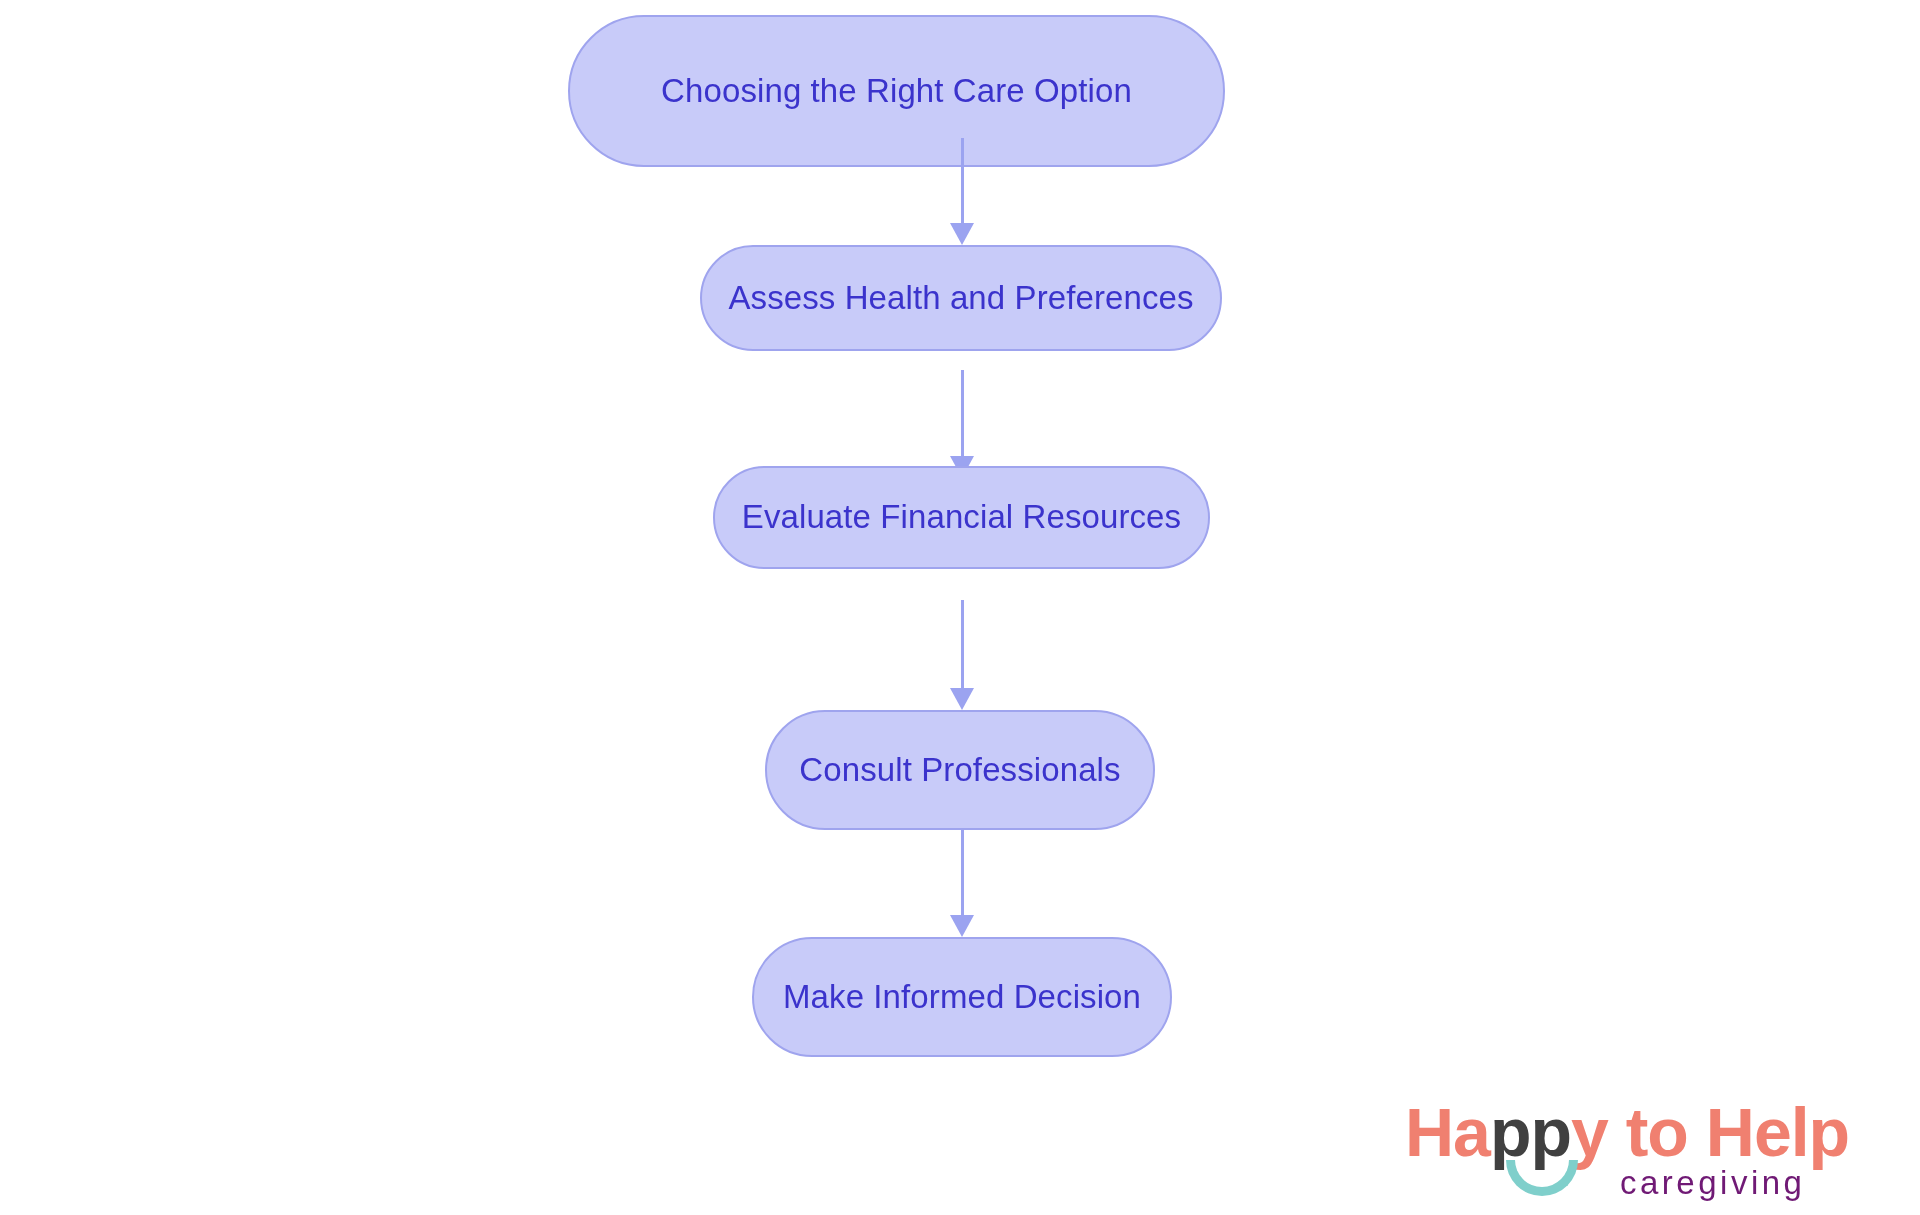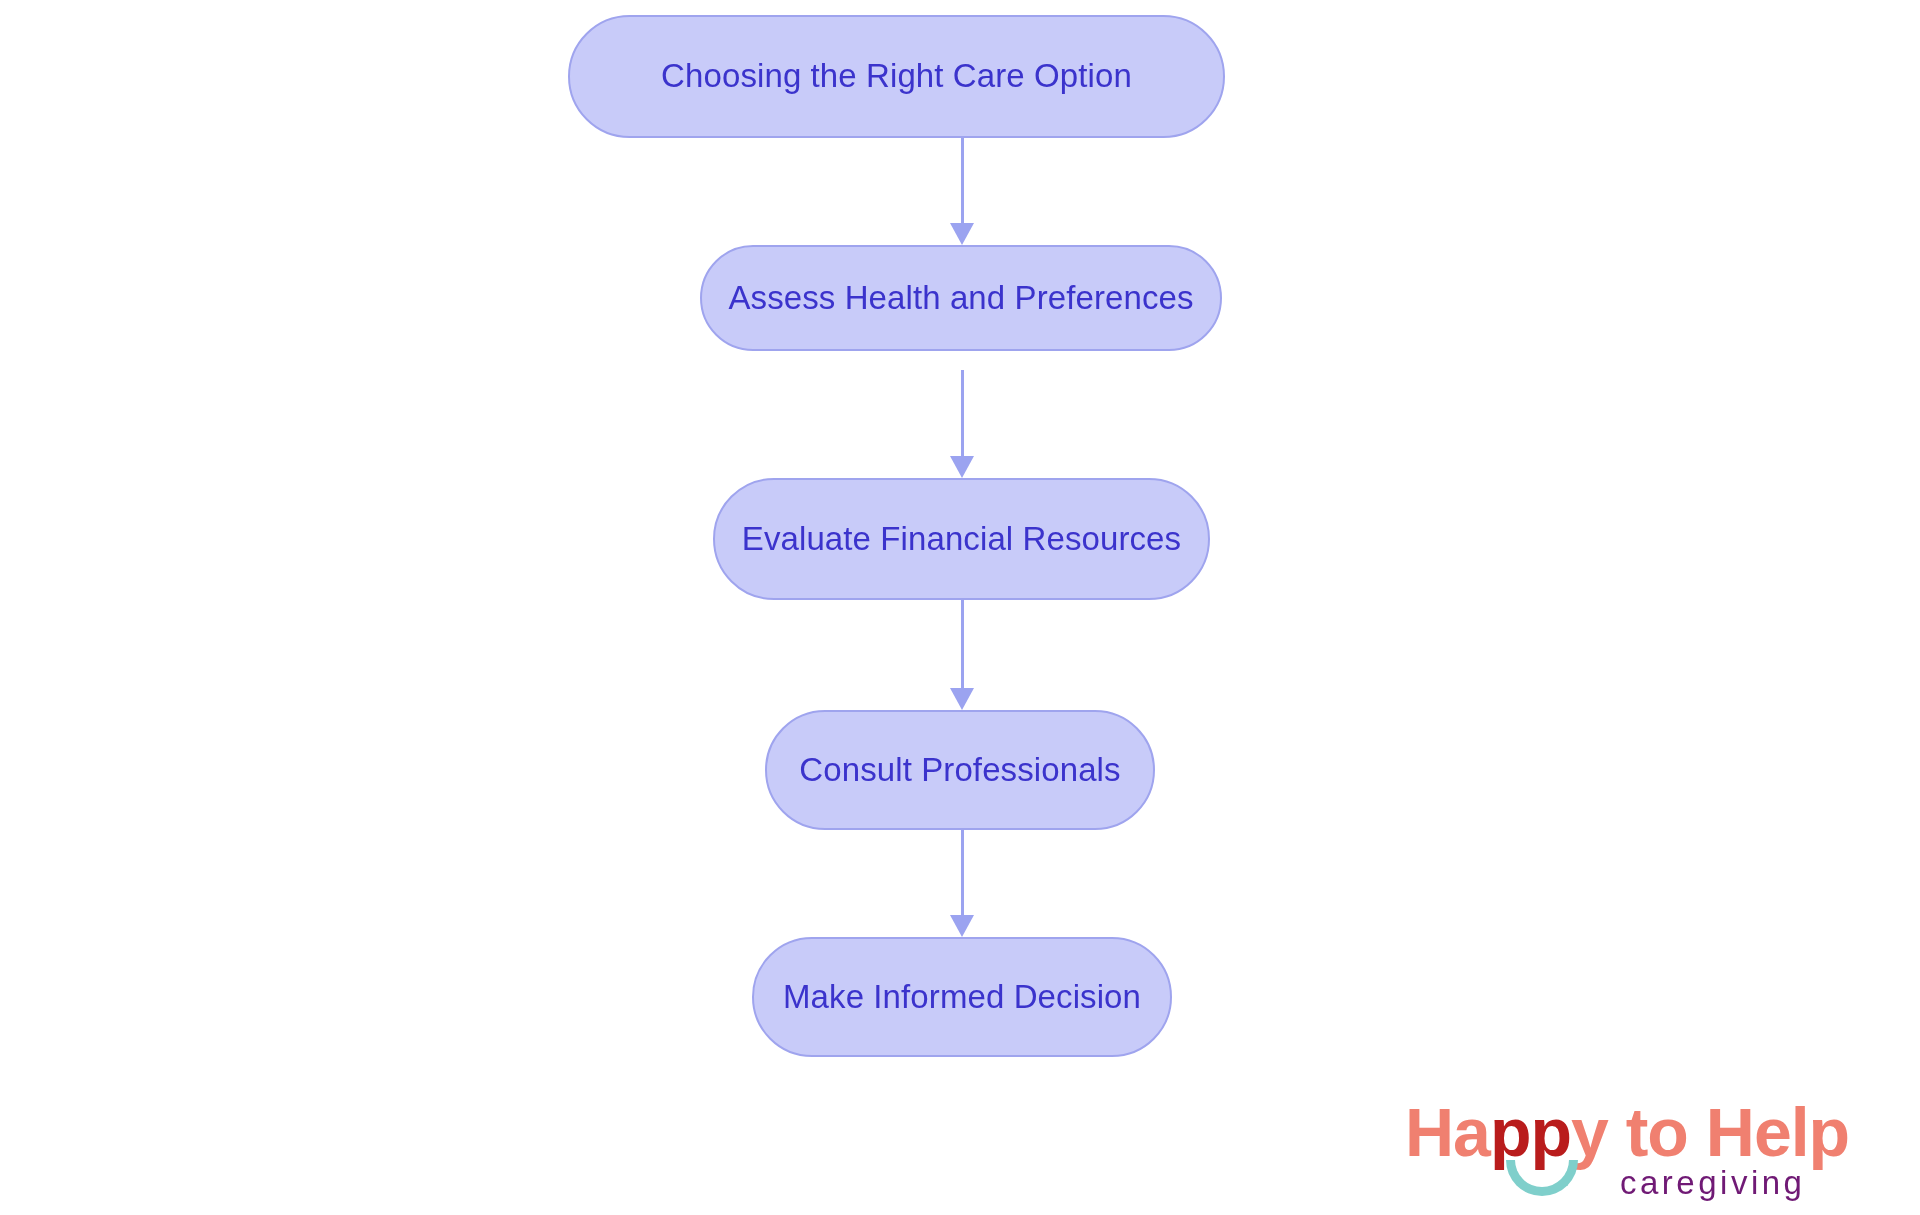--- a/index.html
+++ b/index.html
@@ -48,23 +48,23 @@
     color: #3b33cc;
     font-family: "Liberation Sans", sans-serif;
     font-size: 33px;
     font-weight: 400;
     letter-spacing: 0.1px;
     line-height: 1.1;
     white-space: nowrap;
   }
 
   
-  .n0 { left: 568px;  top: 15px;   width: 657px; height: 123px; }
+  .n0 { left: 568px;  top: 15px;   width: 657px; height: 152px; }
   .n1 { left: 700px;  top: 245px;  width: 522px; height: 106px; }
-  .n2 { left: 713px;  top: 478px;  width: 497px; height: 122px; }
+  .n2 { left: 713px;  top: 466px;  width: 497px; height: 103px; }
   .n3 { left: 765px;  top: 710px;  width: 390px; height: 120px; }
   .n4 { left: 752px;  top: 937px;  width: 420px; height: 120px; }
 
   
   .connector {
     position: absolute;
     left: 959px;
     width: 6px;
   }
   .connector .stem {
@@ -107,21 +107,21 @@
     top: 0;
     font-family: "Liberation Sans", sans-serif;
     font-size: 68px;
     font-weight: bold;
     letter-spacing: -1px;
     color: #f08070;
     white-space: nowrap;
     line-height: 1;
   }
   .logo-pp {
-    color: #b91c1c;
+    color: #404040;
   }
   .logo-smile {
     position: absolute;
     left: 101px;
     top: 62px;
     width: 72px;
     height: 36px;
     box-sizing: border-box;
     border: 9px solid #7fcfcb;
     border-top: none;

